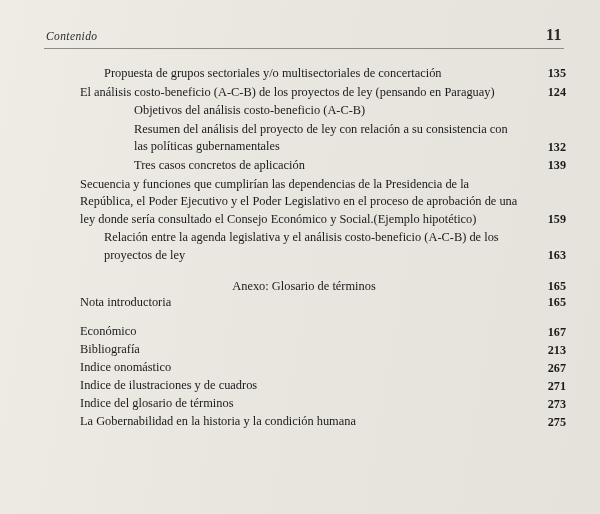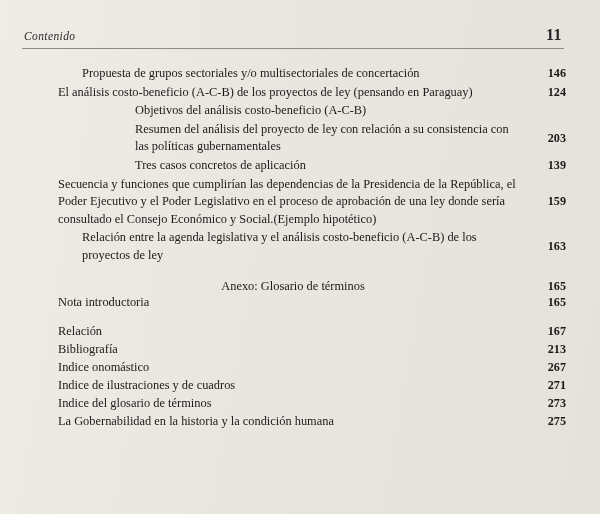--- a/index.html
+++ b/index.html
@@ -12,21 +12,21 @@
     background: #e9e7e0;
     font-family: "Liberation Serif", serif;
     color: #1a1a1a;
     overflow: hidden;
   }
   .page {
     position: relative;
     width: 600px;
     height: 514px;
     box-sizing: border-box;
-    padding: 26px 34px 10px 20px;
+    padding: 26px 34px 10px 42px;
     background: linear-gradient(100deg, #eeece5 0%, #e8e6df 45%, #e4e2da 100%);
   }
   
   .runhead {
     display: flex;
     justify-content: space-between;
     align-items: baseline;
     font-style: italic;
     font-size: 11.5px;
     letter-spacing: .4px;
@@ -40,40 +40,40 @@
   }
   .rule {
     height: 1px;
     background: #8e8b83;
     margin: 2px 2px 16px 2px;
   }
 
   
   .toc-line {
     display: flex;
-    align-items: center;
+    align-items: flex-end;
     font-size: 12.4px;
     line-height: 1.42;
     margin-bottom: 1px;
   }
   .toc-text {
     flex: 1 1 auto;
     padding-right: 8px;
   }
   .toc-page {
     flex: 0 0 34px;
     text-align: right;
     font-weight: bold;
     font-size: 12.2px;
     white-space: nowrap;
   }
   .toc-page.blank { visibility: hidden; }
   .ind-1 { margin-left: 38px; }
   .ind-2 { margin-left: 62px; }
-  .ind-3 { margin-left: 115px; }
+  .ind-3 { margin-left: 92px; }
 
   .group { margin-bottom: 0px; }
 
   .anexo {
     text-align: center;
     font-size: 12.4px;
     margin-top: 14px;
     position: relative;
   }
   .anexo .toc-page {
@@ -93,33 +93,33 @@
 
   <div class="runhead">
     <span>Contenido</span>
     <span class="folio">11</span>
   </div>
   <div class="rule"></div>
 
   <div class="group" id="toc-entries">
       <div class="toc-line ind-2">
         <span class="toc-text">Propuesta de grupos sectoriales y/o multisectoriales de concertación</span>
-        <span class="toc-page">146</span>
+        <span class="toc-page">135</span>
       </div>
       <div class="toc-line ind-1">
         <span class="toc-text">El análisis costo-beneficio (A-C-B) de los proyectos de ley (pensando en Paraguay)</span>
         <span class="toc-page">124</span>
       </div>
       <div class="toc-line ind-3">
         <span class="toc-text">Objetivos del análisis costo-beneficio (A-C-B)</span>
         <span class="toc-page blank"></span>
       </div>
       <div class="toc-line ind-3">
         <span class="toc-text">Resumen del análisis del proyecto de ley con relación a su consistencia con las políticas gubernamentales</span>
-        <span class="toc-page">203</span>
+        <span class="toc-page">132</span>
       </div>
       <div class="toc-line ind-3">
         <span class="toc-text">Tres casos concretos de aplicación</span>
         <span class="toc-page">139</span>
       </div>
       <div class="toc-line ind-1">
         <span class="toc-text">Secuencia y funciones que cumplirían las dependencias de la Presidencia de la República, el Poder Ejecutivo y el Poder Legislativo en el proceso de aprobación de una ley donde sería consultado el Consejo Económico y Social.(Ejemplo hipotético)</span>
         <span class="toc-page">159</span>
       </div>
       <div class="toc-line ind-2">
@@ -133,21 +133,21 @@
     <span class="toc-page">165</span>
   </div>
 
   <div class="toc-line ind-1">
     <span class="toc-text">Nota introductoria</span>
     <span class="toc-page">165</span>
   </div>
 
   <div class="tail" id="toc-tail-entries">
       <div class="toc-line ind-1">
-        <span class="toc-text">Relación</span>
+        <span class="toc-text">Económico</span>
         <span class="toc-page">167</span>
       </div>
       <div class="toc-line ind-1">
         <span class="toc-text">Bibliografía</span>
         <span class="toc-page">213</span>
       </div>
       <div class="toc-line ind-1">
         <span class="toc-text">Indice onomástico</span>
         <span class="toc-page">267</span>
       </div>

